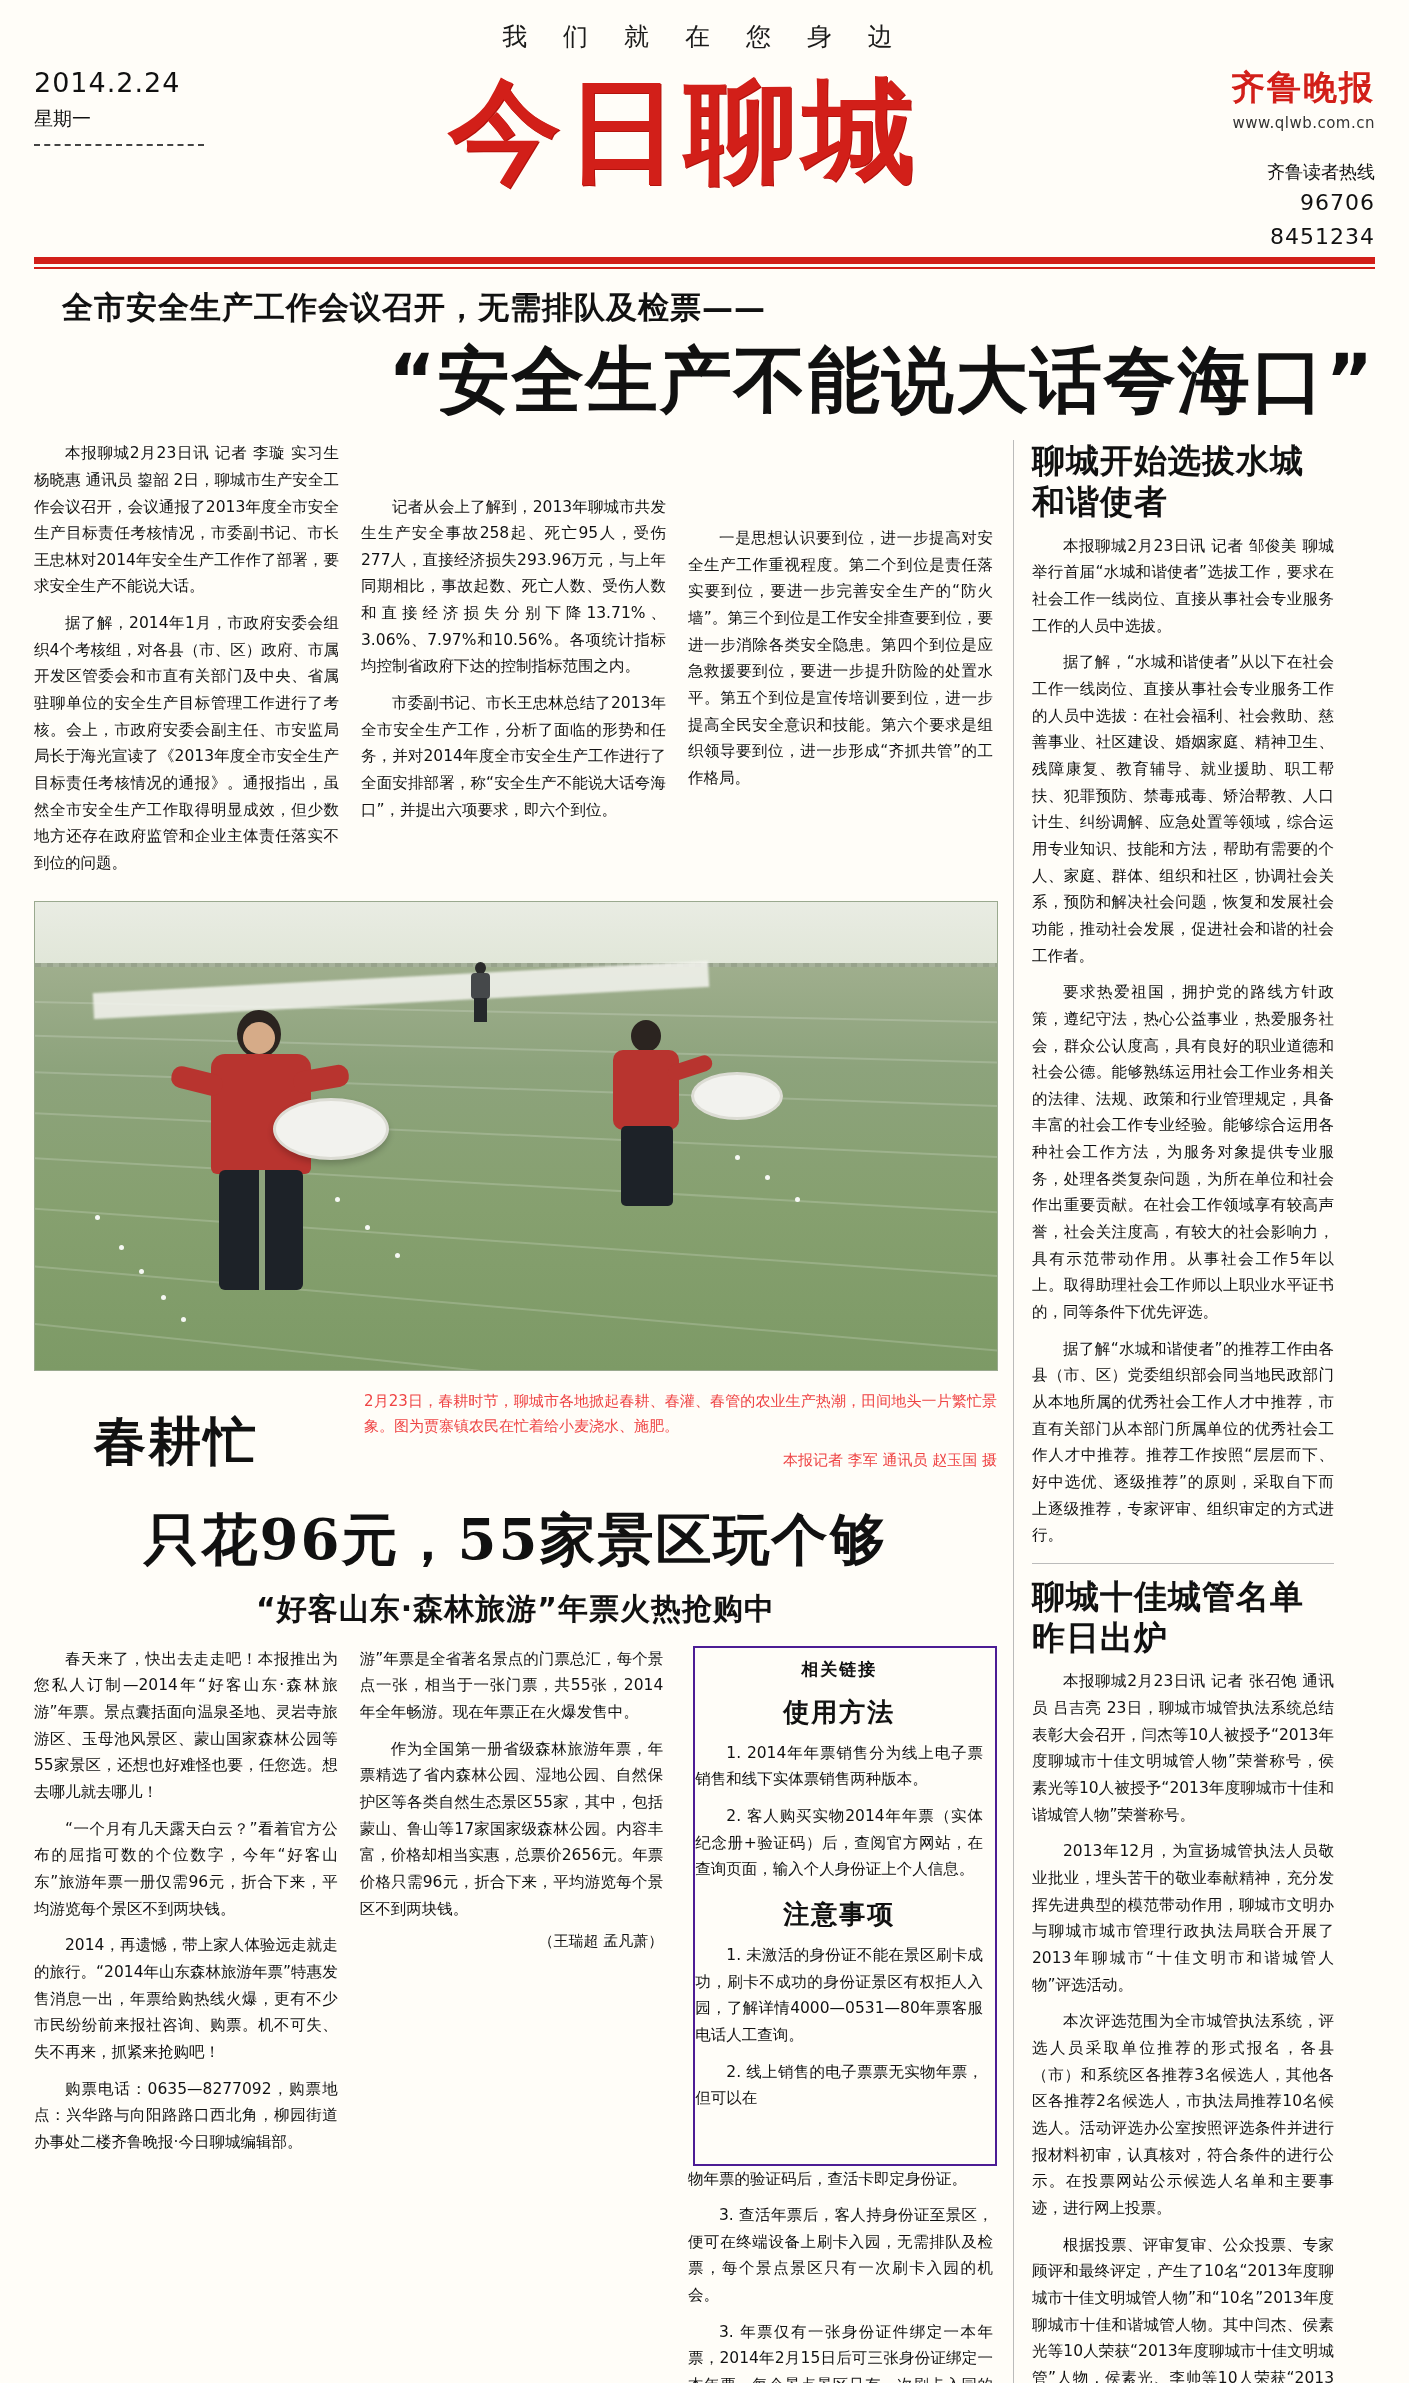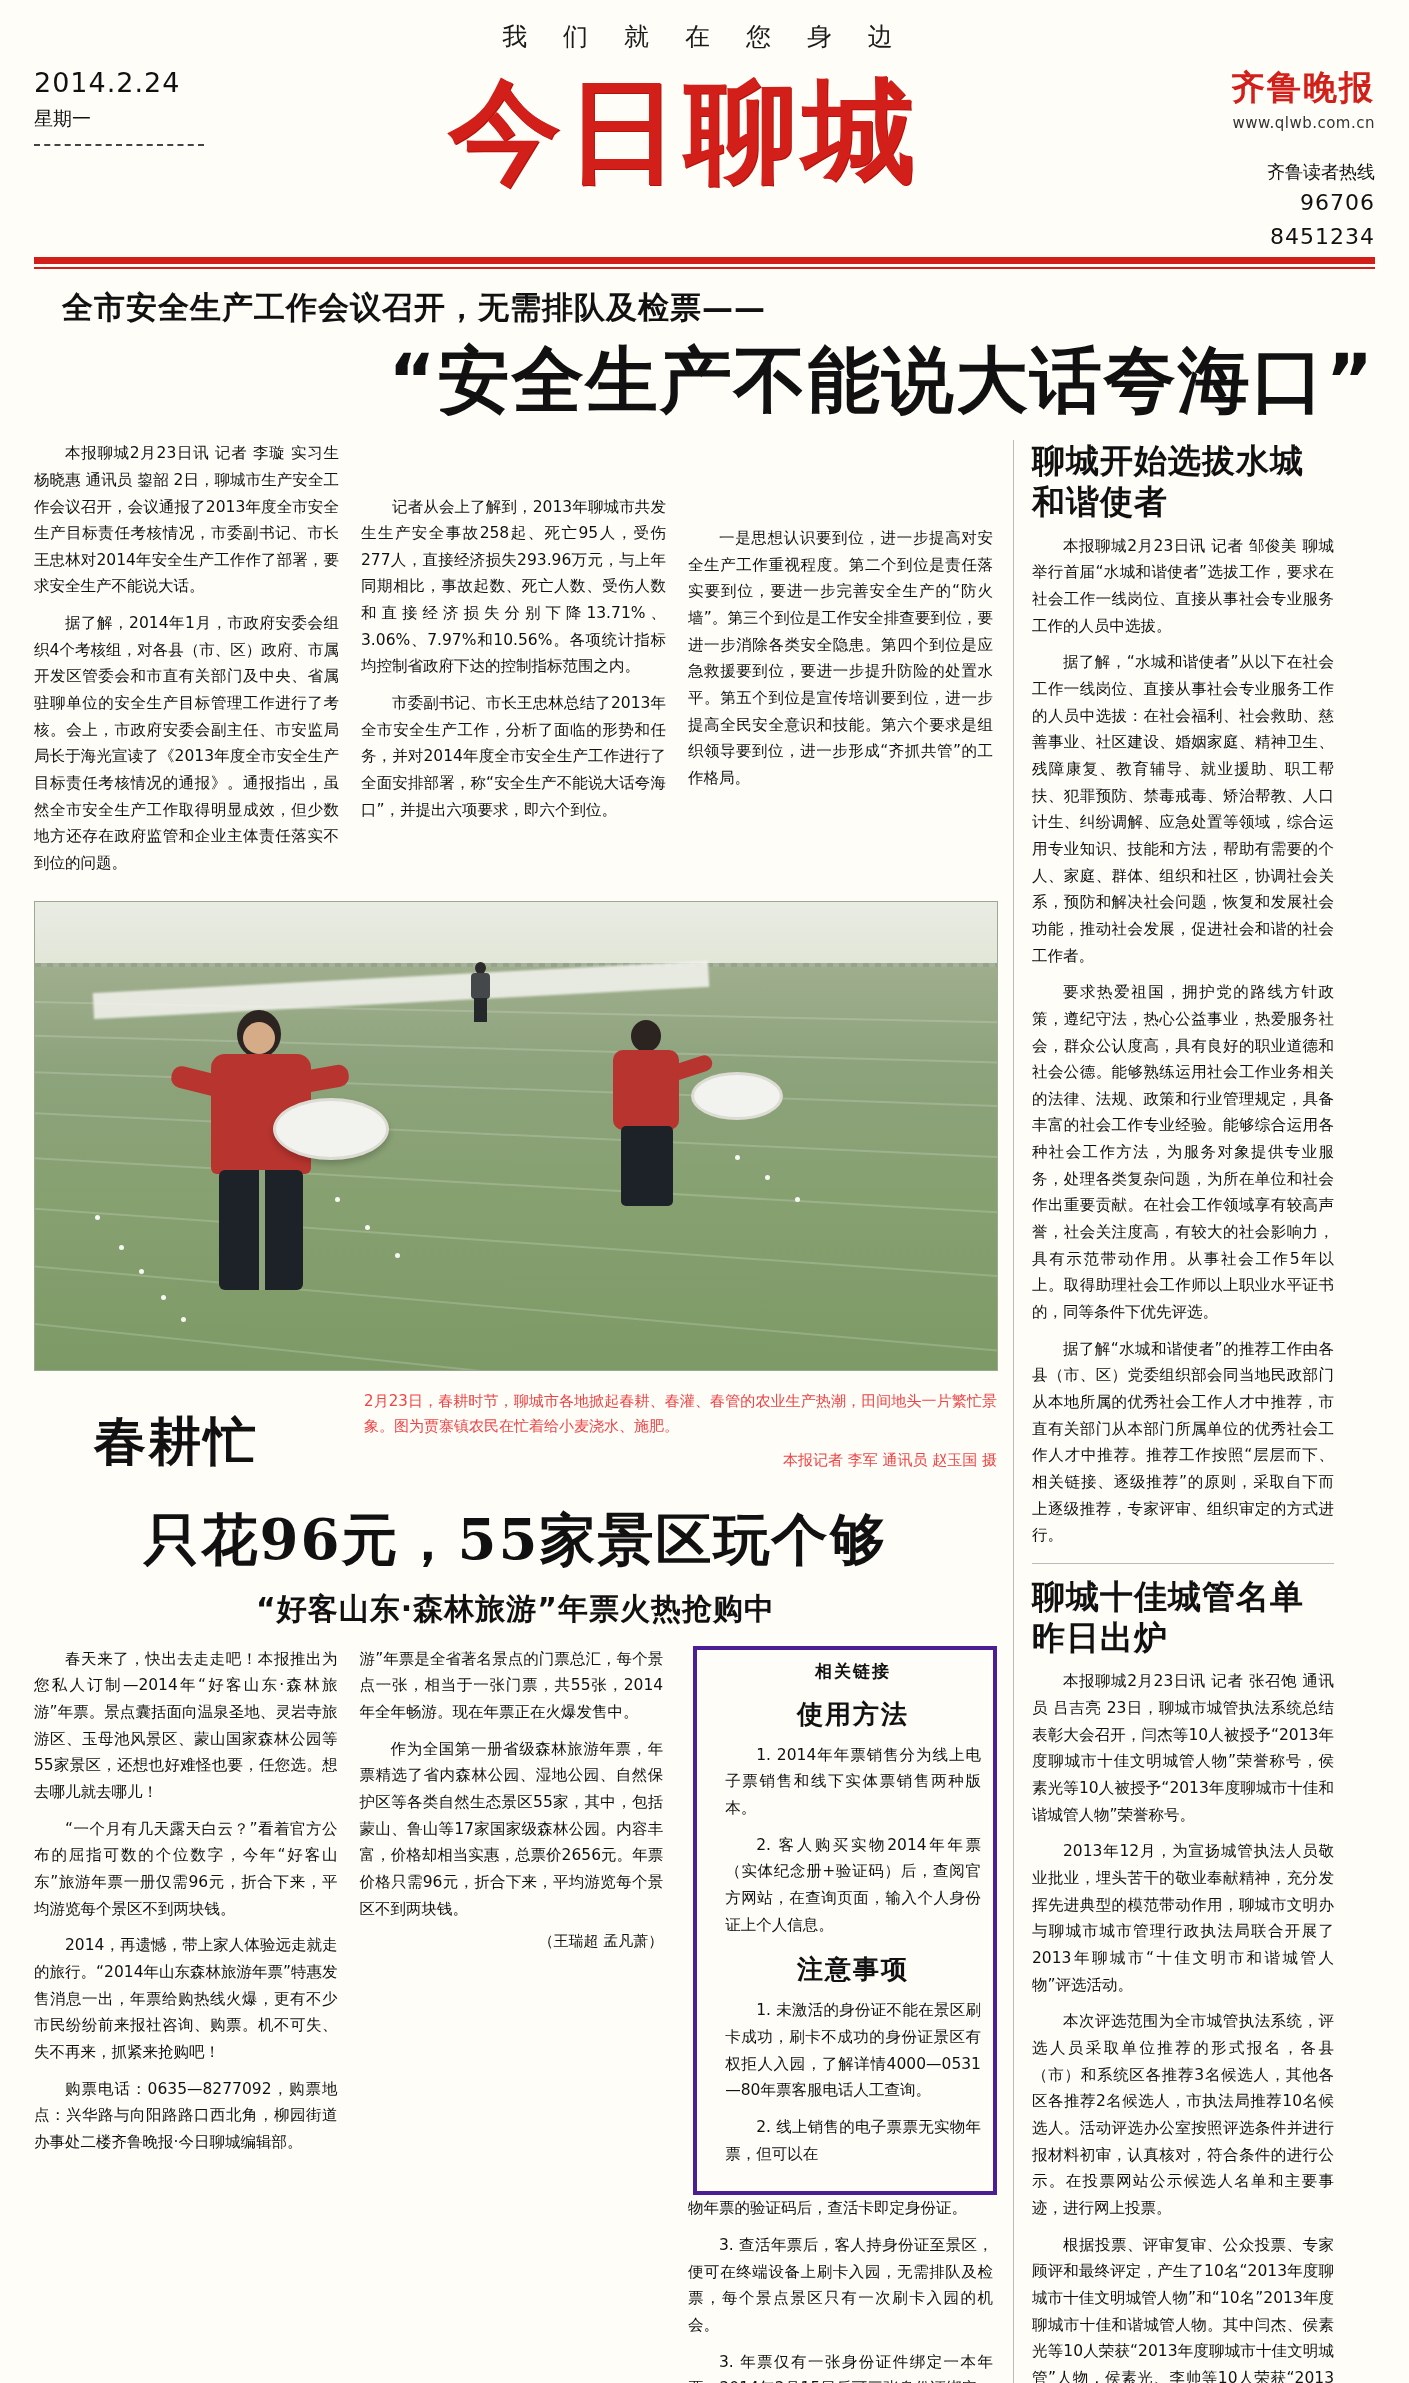--- a/index.html
+++ b/index.html
@@ -257,22 +257,22 @@
     letter-spacing:1px;
     color:#111;
   }
   .sec-body{
     display:flex;
     gap:22px;
     margin-top:16px;
   }
   .sec-col{width:305px;}
   .boxed{
-    border:4px solid #4c1d95;
-    padding:10px 12px 14px 28px;
+    border:2px solid #4c1d95;
+    padding:10px 12px 14px 0;
     box-sizing:border-box;
     margin-left:8px;
   }
   .box-title{
     text-align:center;
     font-size:17px;
     font-weight:bold;
     letter-spacing:2px;
     margin-bottom:8px;
     color:#111;
@@ -456,21 +456,21 @@
         </div>
       </div>
 
     </div>
 
     <div class="col-side">
       <div class="side-head">聊城开始选拔水城和谐使者</div>
       <p class="body">本报聊城2月23日讯 记者 邹俊美 聊城举行首届“水城和谐使者”选拔工作，要求在社会工作一线岗位、直接从事社会专业服务工作的人员中选拔。</p>
       <p class="body">据了解，“水城和谐使者”从以下在社会工作一线岗位、直接从事社会专业服务工作的人员中选拔：在社会福利、社会救助、慈善事业、社区建设、婚姻家庭、精神卫生、残障康复、教育辅导、就业援助、职工帮扶、犯罪预防、禁毒戒毒、矫治帮教、人口计生、纠纷调解、应急处置等领域，综合运用专业知识、技能和方法，帮助有需要的个人、家庭、群体、组织和社区，协调社会关系，预防和解决社会问题，恢复和发展社会功能，推动社会发展，促进社会和谐的社会工作者。</p>
       <p class="body">要求热爱祖国，拥护党的路线方针政策，遵纪守法，热心公益事业，热爱服务社会，群众公认度高，具有良好的职业道德和社会公德。能够熟练运用社会工作业务相关的法律、法规、政策和行业管理规定，具备丰富的社会工作专业经验。能够综合运用各种社会工作方法，为服务对象提供专业服务，处理各类复杂问题，为所在单位和社会作出重要贡献。在社会工作领域享有较高声誉，社会关注度高，有较大的社会影响力，具有示范带动作用。从事社会工作5年以上。取得助理社会工作师以上职业水平证书的，同等条件下优先评选。</p>
-      <p class="body">据了解“水城和谐使者”的推荐工作由各县（市、区）党委组织部会同当地民政部门从本地所属的优秀社会工作人才中推荐，市直有关部门从本部门所属单位的优秀社会工作人才中推荐。推荐工作按照“层层而下、相关链接、逐级推荐”的原则，采取自下而上逐级推荐，专家评审、组织审定的方式进行。</p>
+      <p class="body">据了解“水城和谐使者”的推荐工作由各县（市、区）党委组织部会同当地民政部门从本地所属的优秀社会工作人才中推荐，市直有关部门从本部门所属单位的优秀社会工作人才中推荐。推荐工作按照“层层而下、好中选优、逐级推荐”的原则，采取自下而上逐级推荐，专家评审、组织审定的方式进行。</p>
 
       <div class="side-divider"></div>
 
       <div class="side-head">聊城十佳城管名单昨日出炉</div>
       <p class="body">本报聊城2月23日讯 记者 张召饱 通讯员 吕吉亮 23日，聊城市城管执法系统总结表彰大会召开，闫杰等10人被授予“2013年度聊城市十佳文明城管人物”荣誉称号，侯素光等10人被授予“2013年度聊城市十佳和谐城管人物”荣誉称号。</p>
       <p class="body">2013年12月，为宣扬城管执法人员敬业批业，埋头苦干的敬业奉献精神，充分发挥先进典型的模范带动作用，聊城市文明办与聊城市城市管理行政执法局联合开展了2013年聊城市“十佳文明市和谐城管人物”评选活动。</p>
       <p class="body">本次评选范围为全市城管执法系统，评选人员采取单位推荐的形式报名，各县（市）和系统区各推荐3名候选人，其他各区各推荐2名候选人，市执法局推荐10名候选人。活动评选办公室按照评选条件并进行报材料初审，认真核对，符合条件的进行公示。在投票网站公示候选人名单和主要事迹，进行网上投票。</p>
       <p class="body">根据投票、评审复审、公众投票、专家顾评和最终评定，产生了10名“2013年度聊城市十佳文明城管人物”和“10名”2013年度聊城市十佳和谐城管人物。其中闫杰、侯素光等10人荣获“2013年度聊城市十佳文明城管”人物，侯素光、李帅等10人荣获“2013年度聊城市十佳和谐城管人物”。</p>
     </div>
 

